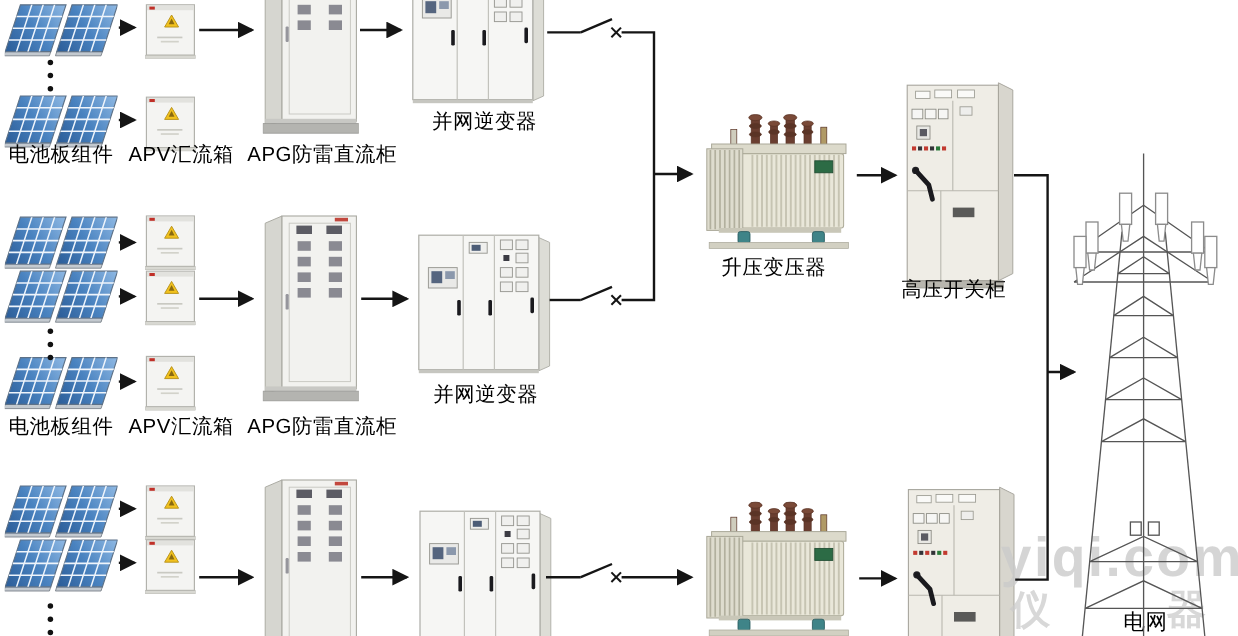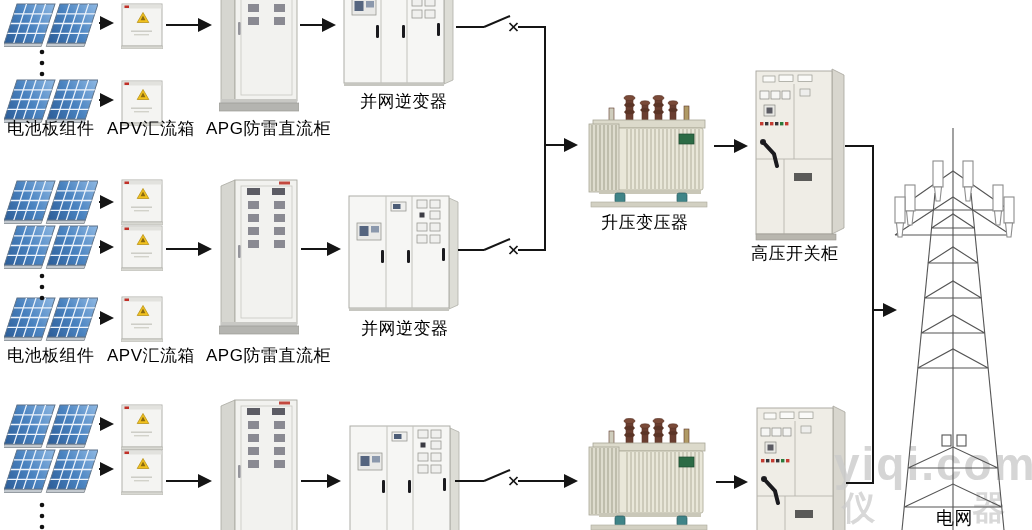--- a/index.html
+++ b/index.html
@@ -262,21 +262,21 @@
   <div class="lbl" style="left:206px;top:347px">APG防雷直流柜</div>
   <div class="lbl" style="left:361px;top:320px">并网逆变器</div>
 
   <div class="comp" style="left:585px;top:90px"><svg width="128" height="118" viewBox="0 0 128 118">
         <use href="#sym-transformer"></use>
       </svg></div>
   <div class="comp" style="left:754px;top:67px"><svg width="92" height="178" viewBox="0 0 92 178">
         <use href="#sym-switchgear"></use>
       </svg></div>
   <div class="lbl" style="left:601px;top:214px">升压变压器</div>
-  <div class="lbl" style="left:751px;top:245px">高压开关柜</div>
+  <div class="lbl" style="left:751px;top:233px">高压开关柜</div>
 
   <div class="comp" style="left:4px;top:404px"><svg width="94" height="46" viewBox="0 0 94 46">
         <use href="#sym-panelgroup"></use>
       </svg></div>
   <div class="comp" style="left:4px;top:449px"><svg width="94" height="46" viewBox="0 0 94 46">
         <use href="#sym-panelgroup"></use>
       </svg></div>
   <div class="comp" style="left:121px;top:404px"><svg width="42" height="46" viewBox="0 0 42 46">
         <use href="#sym-combiner"></use>
       </svg></div>

